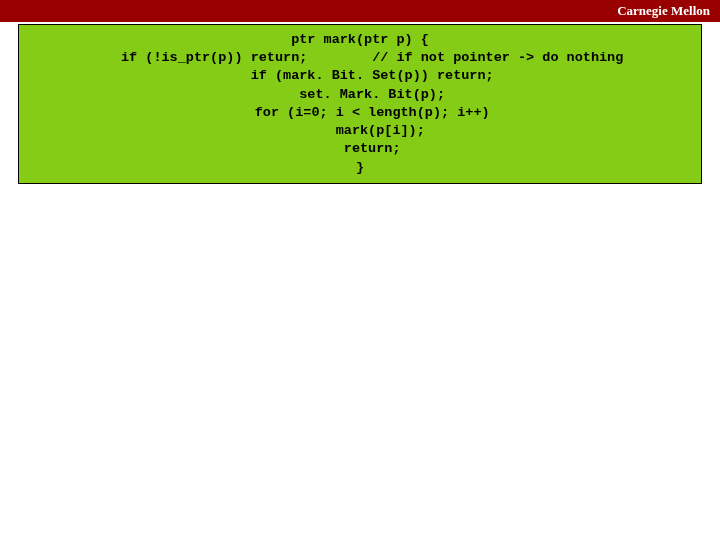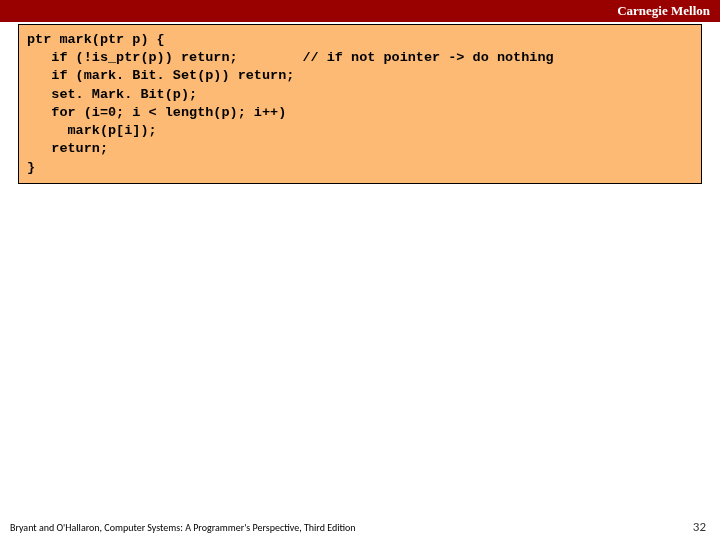--- a/index.html
+++ b/index.html
@@ -1,38 +1,34 @@
 <!DOCTYPE html>
 <html><head>
 <meta charset="utf-8">
 <style>
   * { margin: 0; padding: 0; box-sizing: border-box; }
   html, body { width: 720px; height: 540px; font-family: Calibri, Arial, sans-serif; background: #fff; overflow: hidden; }
-  .slide { width: 720px; height: 540px; position: relative; display: flex; flex-direction: column; }
+  .slide { width: 720px; height: 540px; position: relative; display: flex; flex-direction: column; text-align: center; }
   .topbar { height: 22px; background: #990000; display: flex; justify-content: flex-end; align-items: center; padding-right: 10px; }
   .topbar-label { color: #fff; font-weight: bold; font-size: 13px; font-family: "Times New Roman", serif; }
   .title { font-size: 30px; font-weight: bold; color: #222; padding: 10px 0 8px 30px; }
   .subtitle { font-size: 17px; font-weight: bold; color: #000; padding: 4px 0 4px 34px; }
-  .codebox { margin: 2px 18px 0 18px; border: 1px solid #000; background: #fdba74; padding: 6px 8px; font-family: "Courier New", monospace; font-size: 13.5px; line-height: 1.35; font-weight: bold; white-space: pre; overflow: hidden; }
+  .codebox { margin: 2px 18px 0 18px; border: 1px solid #000; background: #84cc16; padding: 6px 8px; font-family: "Courier New", monospace; font-size: 13.5px; line-height: 1.35; font-weight: bold; white-space: pre; overflow: hidden; }
   .footer { position: absolute; bottom: 6px; left: 0; right: 0; display: flex; justify-content: space-between; align-items: flex-end; padding: 0 14px 0 10px; }
   .footer-left { font-size: 10px; color: #000; }
   .footer-right { font-size: 13px; color: #333; }
 </style>
 </head>
 <body>
 
 <div class="slide">
   <div class="topbar">
     <span class="topbar-label">Carnegie Mellon</span>
   </div>
   <div class="codebox">ptr mark(ptr p) {
    if (!is_ptr(p)) return;        // if not pointer -&gt; do nothing
    if (mark. Bit. Set(p)) return;
    set. Mark. Bit(p);
    for (i=0; i &lt; length(p); i++)
      mark(p[i]);
    return;
 }</div>
-  <div class="footer">
-    <span class="footer-left">Bryant and O'Hallaron, Computer Systems: A Programmer's Perspective, Third Edition</span>
-    <span class="footer-right">32</span>
-  </div>
 </div>
 
 </body></html>

